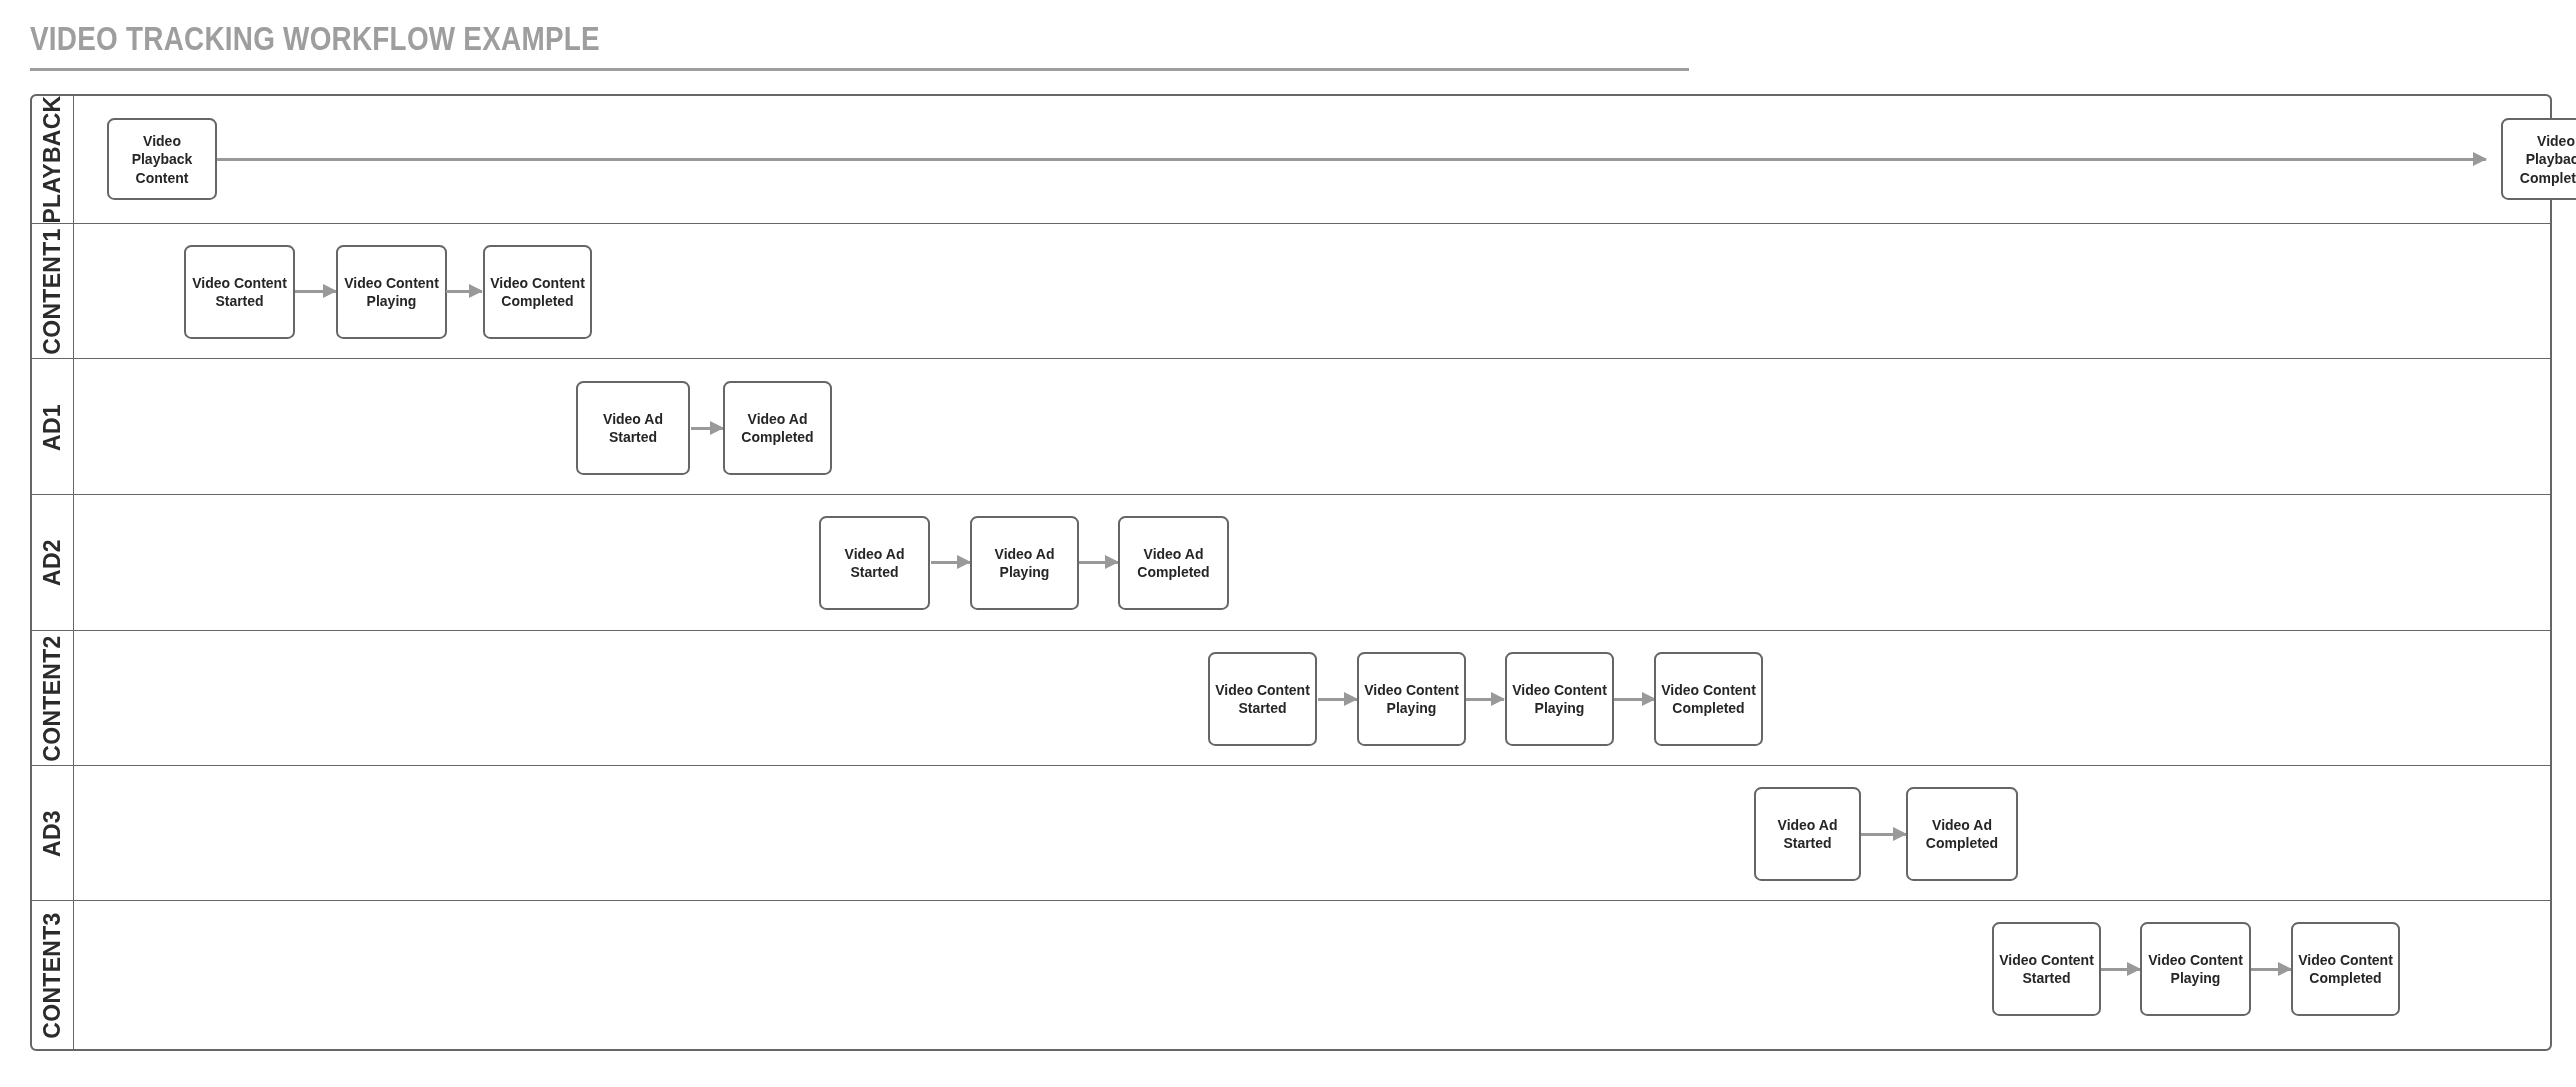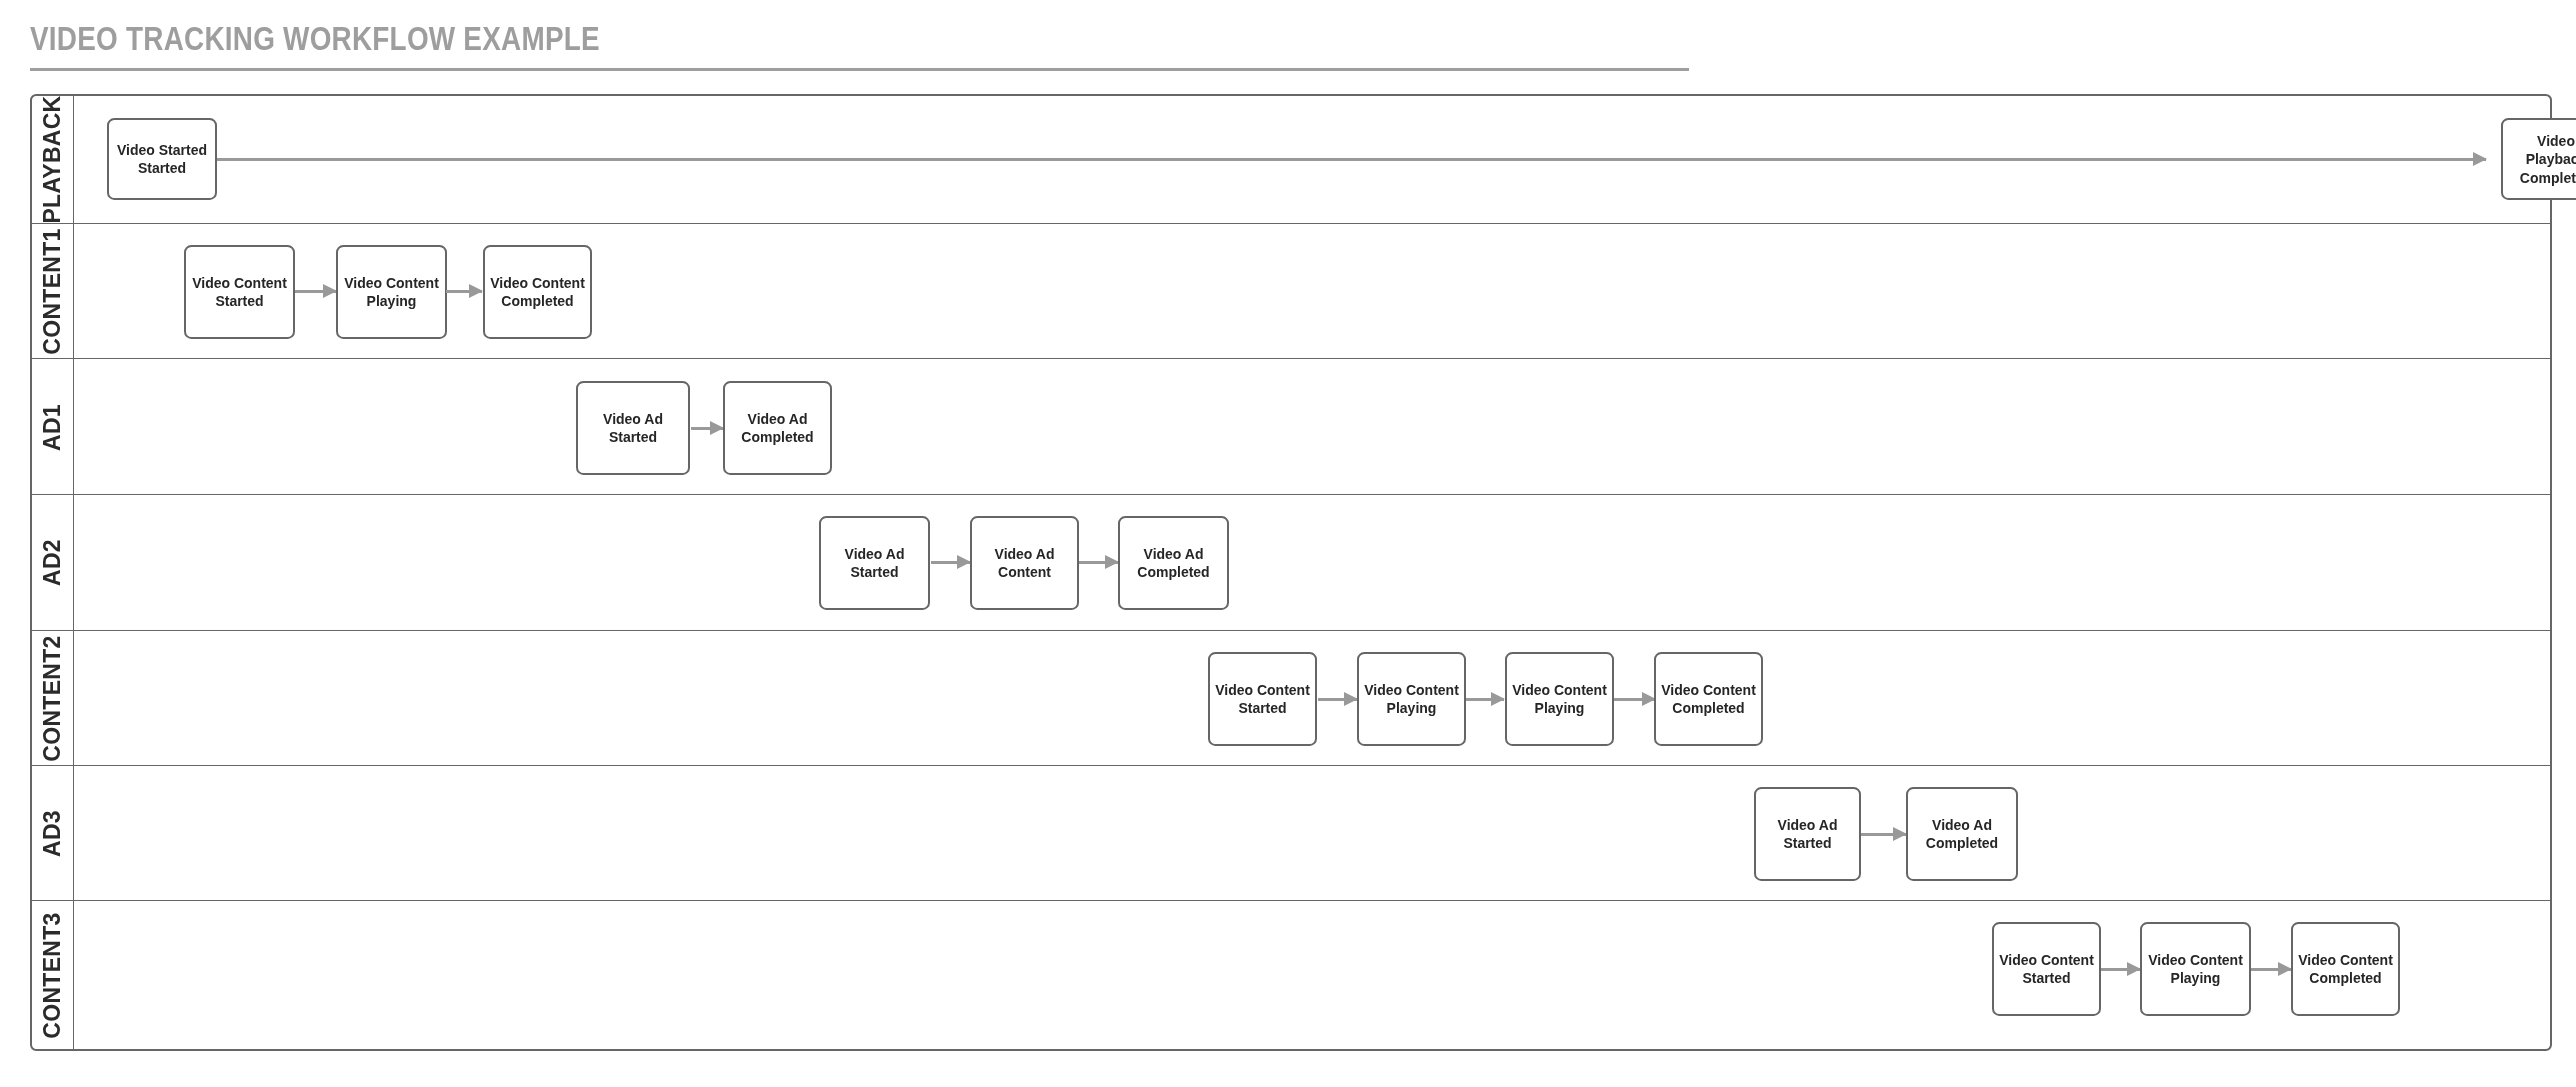--- a/index.html
+++ b/index.html
@@ -139,21 +139,21 @@
 <div id="title-rule"></div>
 
 <div id="swimlane-container">
 
   <div class="lane" style="top:0px; height:127px;">
     <div class="lane-header">
       <div class="lane-header-label">PLAYBACK</div>
     </div>
     <div class="lane-body">
       <div class="node" style="left:33px; top:22.3px; width:110px; height:82px;">
-        <span>Video Started Started</span>
+        <span>Video Playback Content</span>
       </div>
       <div class="conn" style="left:143px; top:62px; width:2269px;"></div>
       <div class="node" style="left:2427px; top:22.3px; width:110px; height:82px;">
         <span>Video Playback Completed</span>
       </div>
     </div>
   </div>
 
   <div class="lane" style="top:127px; height:135px;">
     <div class="lane-header">
@@ -192,21 +192,21 @@
   <div class="lane" style="top:398px; height:136px;">
     <div class="lane-header">
       <div class="lane-header-label">AD2</div>
     </div>
     <div class="lane-body">
       <div class="node" style="left:745px; top:21px; width:111px; height:94px;">
         <span>Video Ad Started</span>
       </div>
       <div class="conn" style="left:857px; top:66px; width:39px;"></div>
       <div class="node" style="left:896px; top:21px; width:109px; height:94px;">
-        <span>Video Ad Content</span>
+        <span>Video Ad Playing</span>
       </div>
       <div class="conn" style="left:1005px; top:66px; width:39px;"></div>
       <div class="node" style="left:1044px; top:21px; width:111px; height:94px;">
         <span>Video Ad Completed</span>
       </div>
     </div>
   </div>
 
   <div class="lane" style="top:534px; height:135px;">
     <div class="lane-header">

